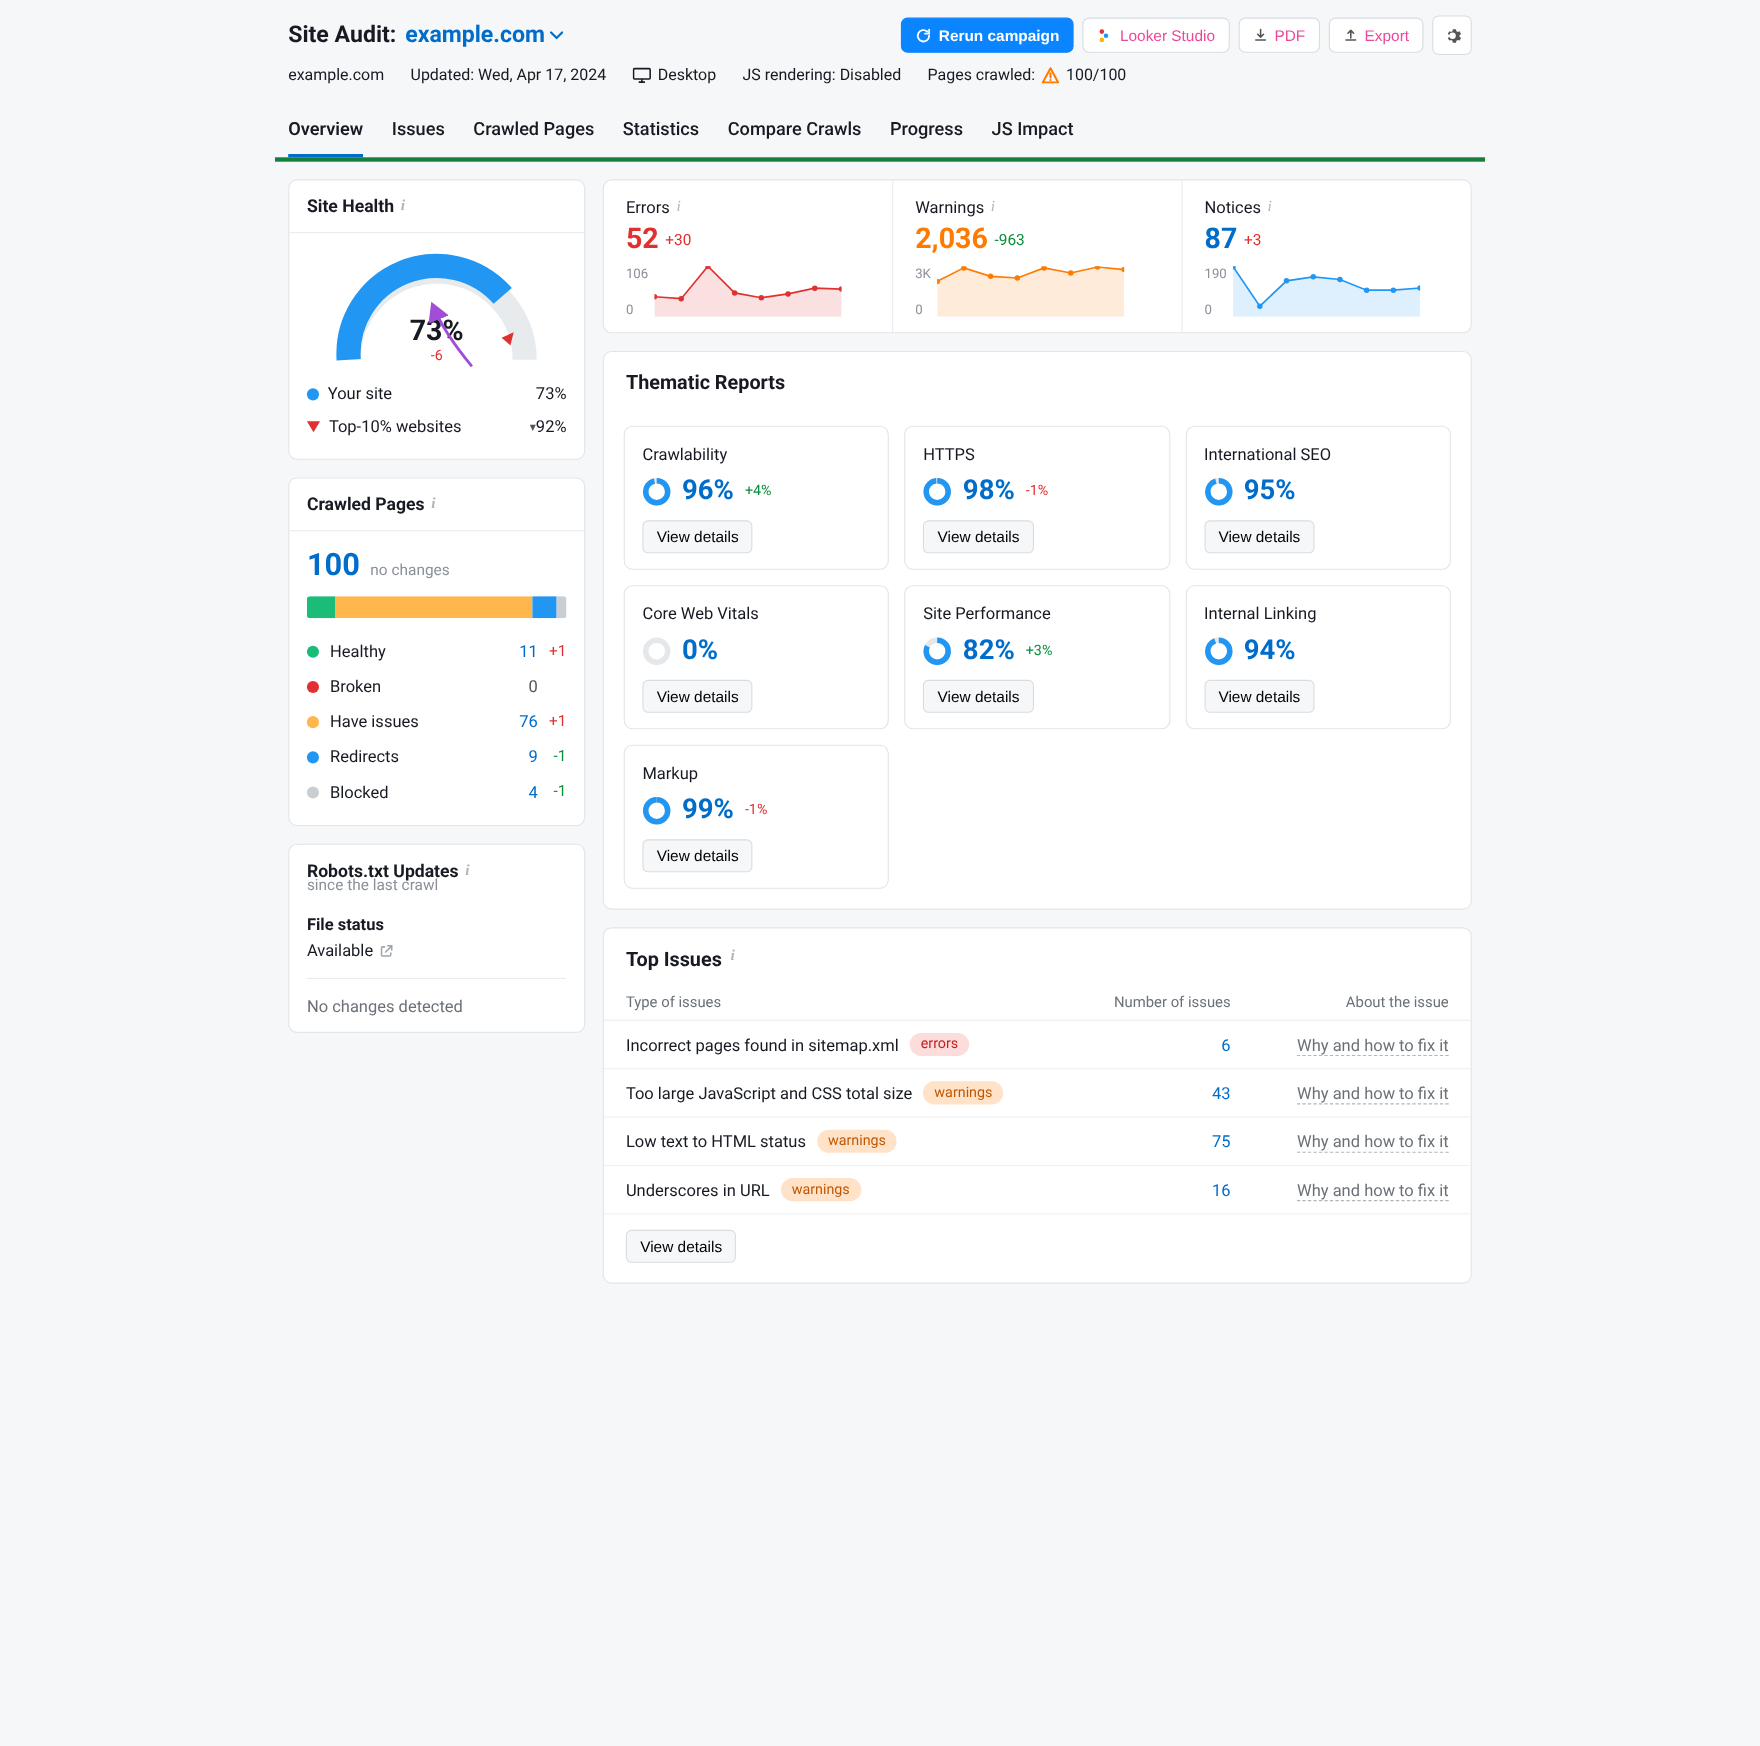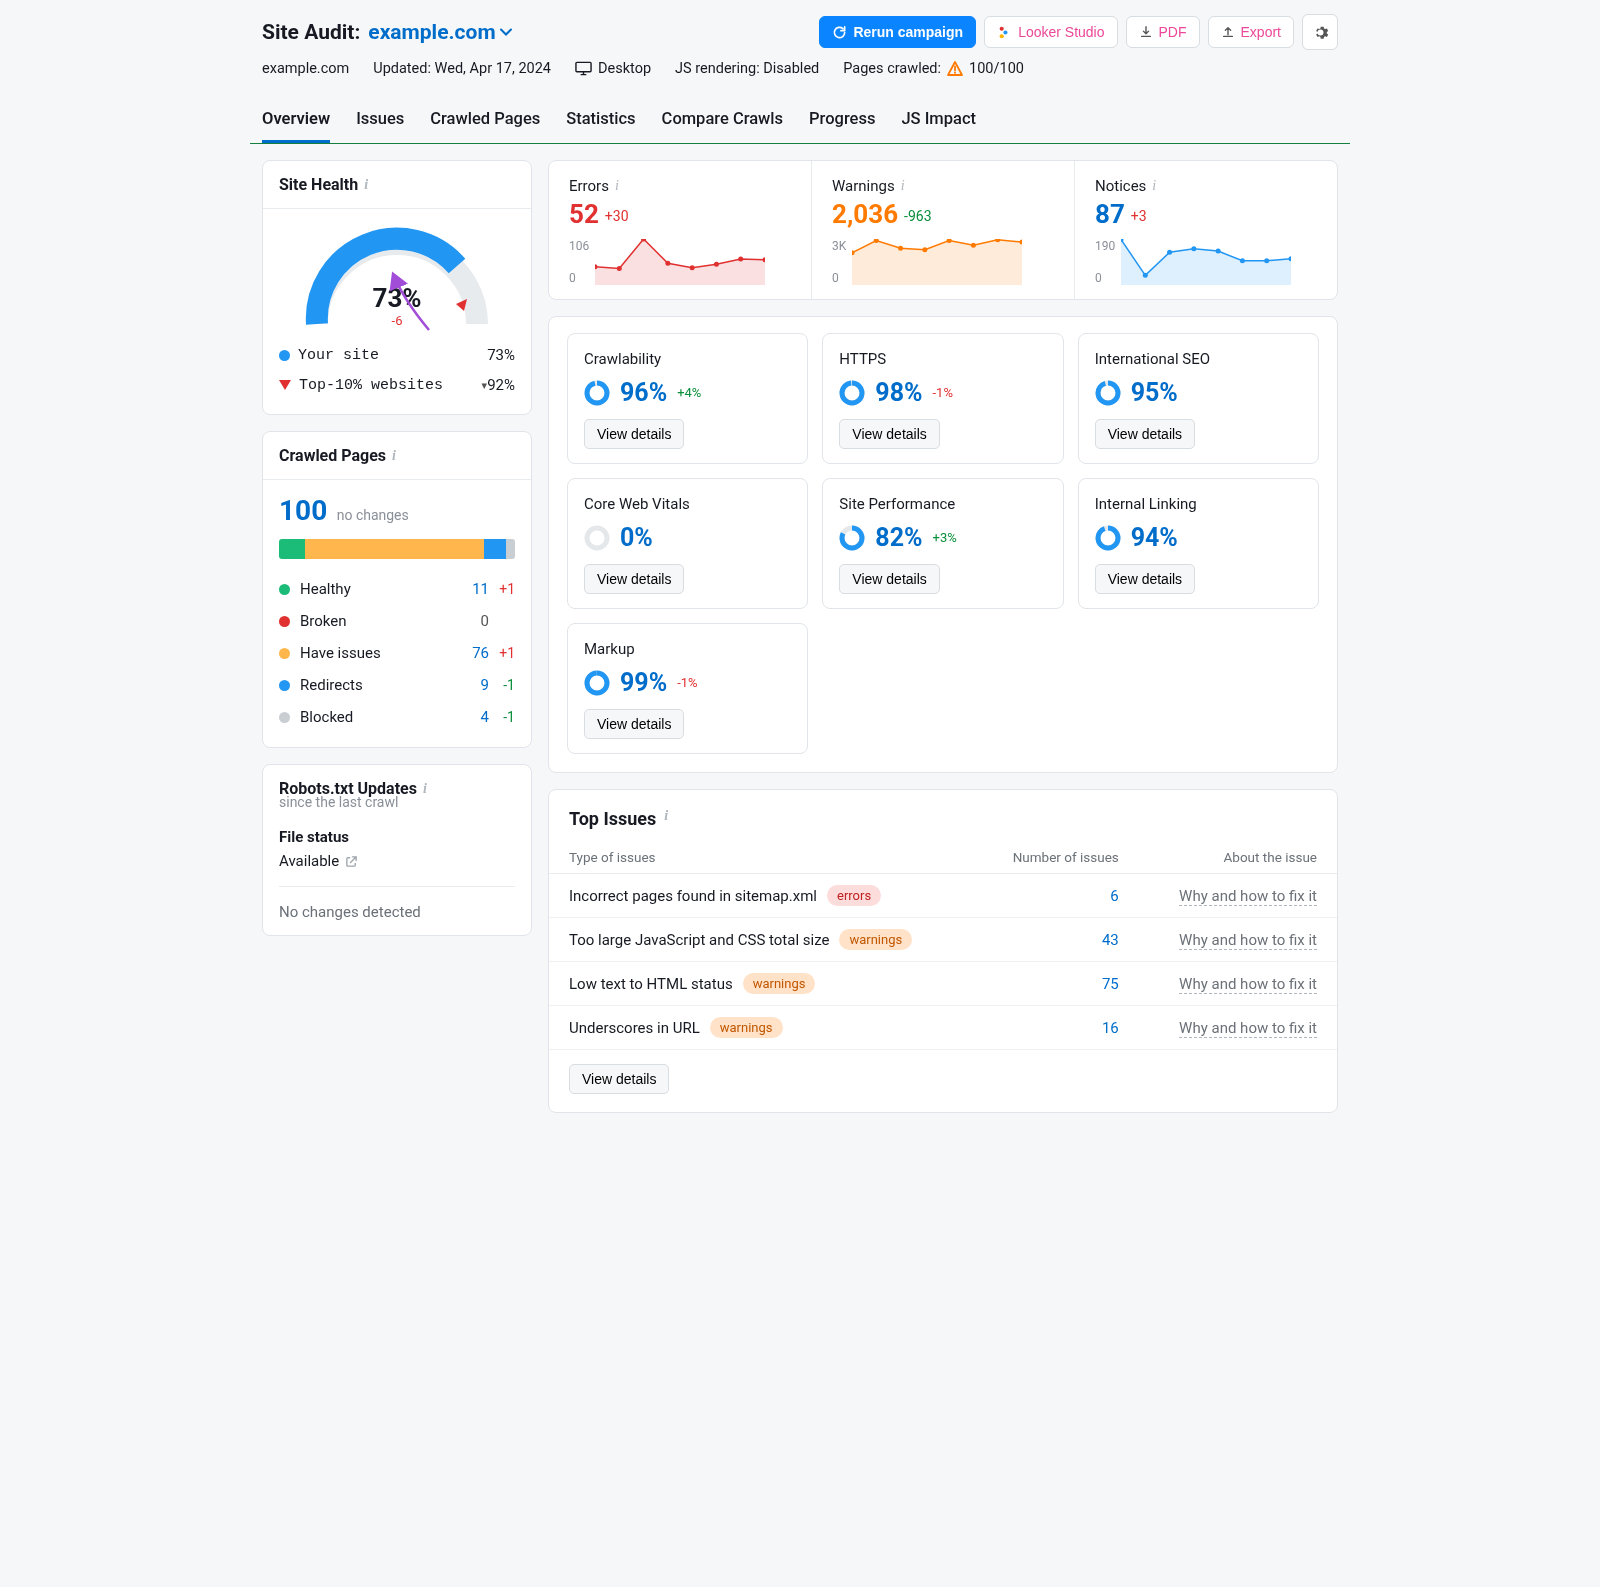--- a/index.html
+++ b/index.html
@@ -13,21 +13,21 @@
 .hdr-domain { font-size: 21px; font-weight: 700; color: #006dca; display: inline-flex; align-items: center; gap: 4px; cursor: pointer; }
 .hdr-actions { margin-left: auto; display: flex; gap: 8px; align-items: center; }
 .btn { display: inline-flex; align-items: center; gap: 6px; padding: 7px 12px; border-radius: 6px; border: 1px solid #d8dde2; background: #fff; font-size: 14px; cursor: pointer; color: #ec4899; }
 .btn-primary { background: #0a84ff; border-color: #0a84ff; color: #fff; font-weight: 600; }
 .btn-icon { width: 36px; height: 36px; padding: 0; justify-content: center; }
 .hdr-meta { display: flex; gap: 24px; align-items: center; padding: 10px 0 14px; font-size: 14.5px; color: #171a22; }
 .hdr-meta .dom { font-weight: 400; }
 .warn-tri { color: #ff7a00; }
 
 
-.tabs { display: flex; gap: 26px; border-bottom: 1px solid #15803d; padding: 0 12px; }
+.tabs { display: flex; gap: 26px; border-bottom: 4px solid #15803d; padding: 0 12px; }
 .tab { padding: 10px 0 12px; font-size: 16.5px; color: #171a22; cursor: pointer; border-bottom: 3px solid transparent; font-weight: 500; position: relative; }
 .tab.active { border-bottom-color: #006dca; font-weight: 600; }
 
 
 .arrow-svg { position: absolute; left: 94px; top: 126px; pointer-events: none; }
 
 
 .main { display: flex; gap: 16px; padding: 16px 12px; align-items: flex-start; position: relative; }
 .sidebar { width: 270px; flex-shrink: 0; display: flex; flex-direction: column; gap: 16px; }
 .content { flex: 1; display: flex; flex-direction: column; gap: 16px; }
@@ -39,21 +39,21 @@
 .info-i { color: #b0b6bd; font-style: italic; font-family: Georgia, serif; font-size: 14px; cursor: pointer; }
 
 
 .gauge-wrap { display: flex; flex-direction: column; align-items: center; padding: 10px 0 4px; }
 .gauge-pct { font-size: 26px; font-weight: 700; }
 .gauge-delta { font-size: 13px; color: #e03030; text-align: center; }
 .legend-rows { padding: 8px 16px 14px; }
 .legend-row { display: flex; align-items: center; padding: 6px 0; font-size: 15px; }
 .legend-dot { width: 11px; height: 11px; border-radius: 50%; margin-right: 8px; }
 .legend-tri { width: 0; height: 0; border-left: 6px solid transparent; border-right: 6px solid transparent; border-top: 10px solid #e03030; margin-right: 8px; }
-.legend-label { flex: 1; font-family: Liberation Mono, monospace; }
+.legend-label { flex: 1; }
 .legend-val { font-weight: 400; }
 .legend-chev { margin-left: 4px; color: #555; font-size: 11px; }
 
 
 .cp-big { font-size: 28px; font-weight: 700; color: #006dca; display: inline-block; }
 .cp-sub { color: #8a9099; font-size: 14px; margin-left: 6px; }
 .cp-bar { display: flex; height: 20px; border-radius: 3px; overflow: hidden; margin: 12px 0 14px; }
 .cp-bar > div { height: 100%; }
 .cp-row { display: flex; align-items: center; padding: 7px 0; font-size: 15px; }
 .cp-dot { width: 11px; height: 11px; border-radius: 50%; margin-right: 10px; }
@@ -382,20 +382,21 @@
                 <circle cx="97.14285714285714" cy="12.10526315789474" r="2.5" fill="#2196f3"></circle>
                 <circle cx="121.42857142857142" cy="21.789473684210527" r="2.5" fill="#2196f3"></circle>
                 <circle cx="145.71428571428572" cy="21.789473684210527" r="2.5" fill="#2196f3"></circle>
                 <circle cx="170" cy="19.852631578947367" r="2.5" fill="#2196f3"></circle>
               </svg>
             </div>
           </div>
         </div>
 
     <div class="card">
+      <div class="thematic-h">Thematic Reports</div>
       <div class="tr-grid" id="tr-grid">
             <div class="tr-card"><div class="tr-title">Crawlability</div><div class="tr-val-row">
                 <svg class="donut" viewBox="0 0 26 26">
                   <circle cx="13" cy="13" r="10" stroke="#e5e8eb" stroke-width="5" fill="none"></circle>
                   <circle cx="13" cy="13" r="10" stroke="#2196f3" stroke-width="5" fill="none" stroke-dasharray="60.31857894892403 62.83185307179586" transform="rotate(-90 13 13)"></circle>
                 </svg>
                 <span class="tr-pct">96%</span>
                 <span class="tr-delta clr-green">+4%</span>
               </div><button class="tr-btn">View details</button></div>
             <div class="tr-card"><div class="tr-title">HTTPS</div><div class="tr-val-row">

